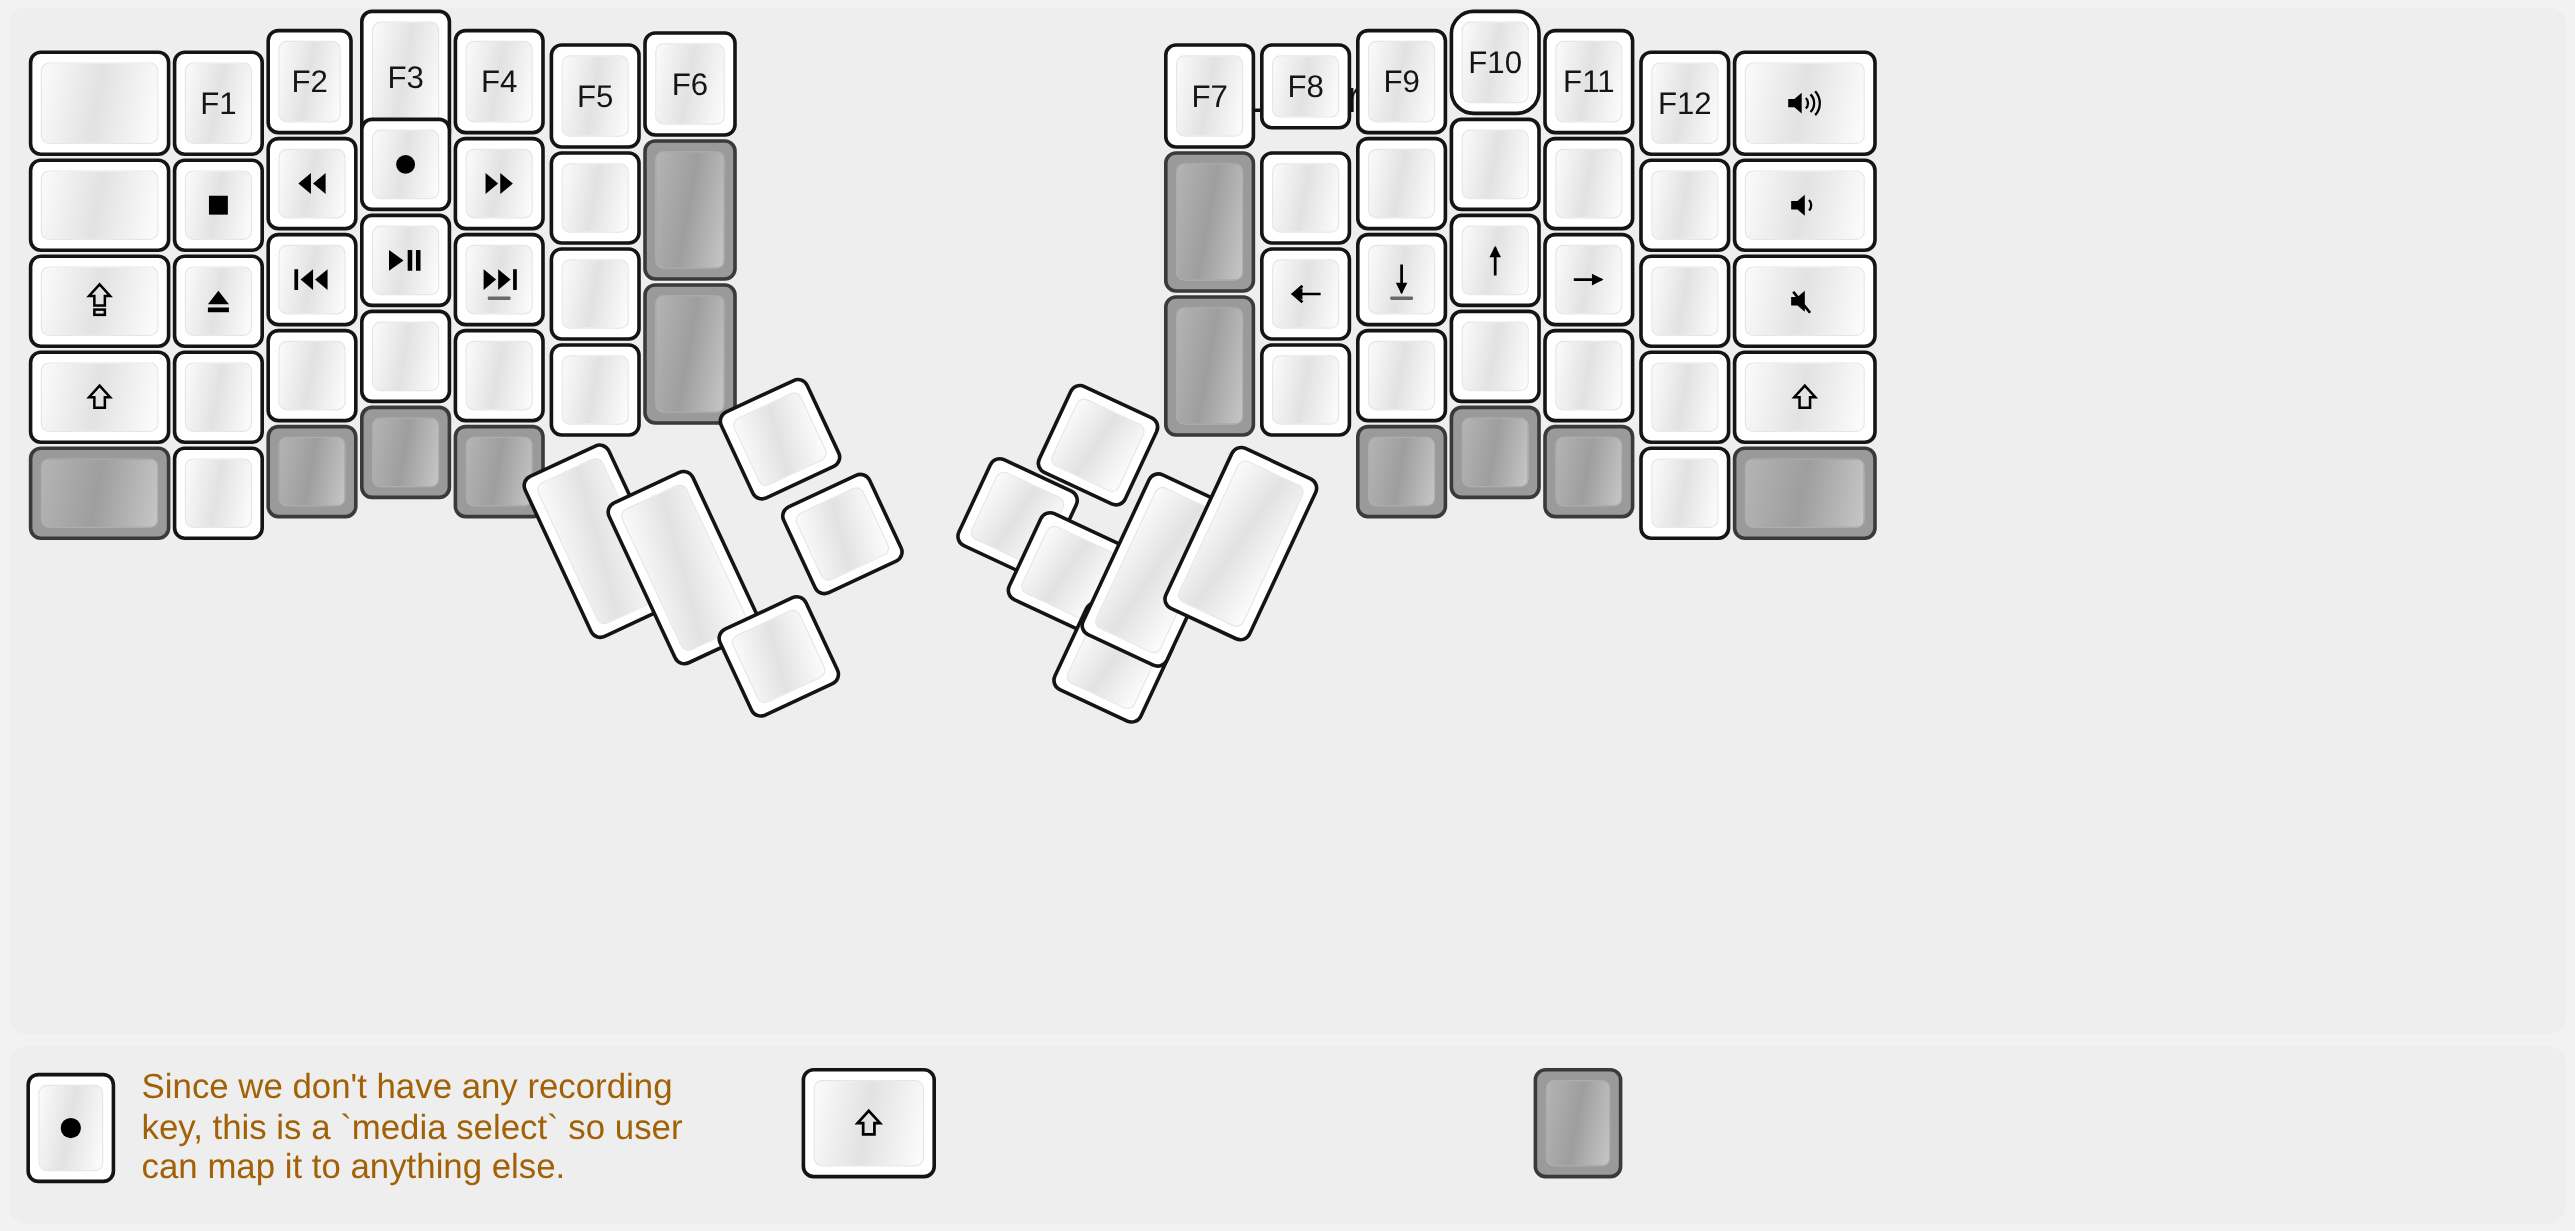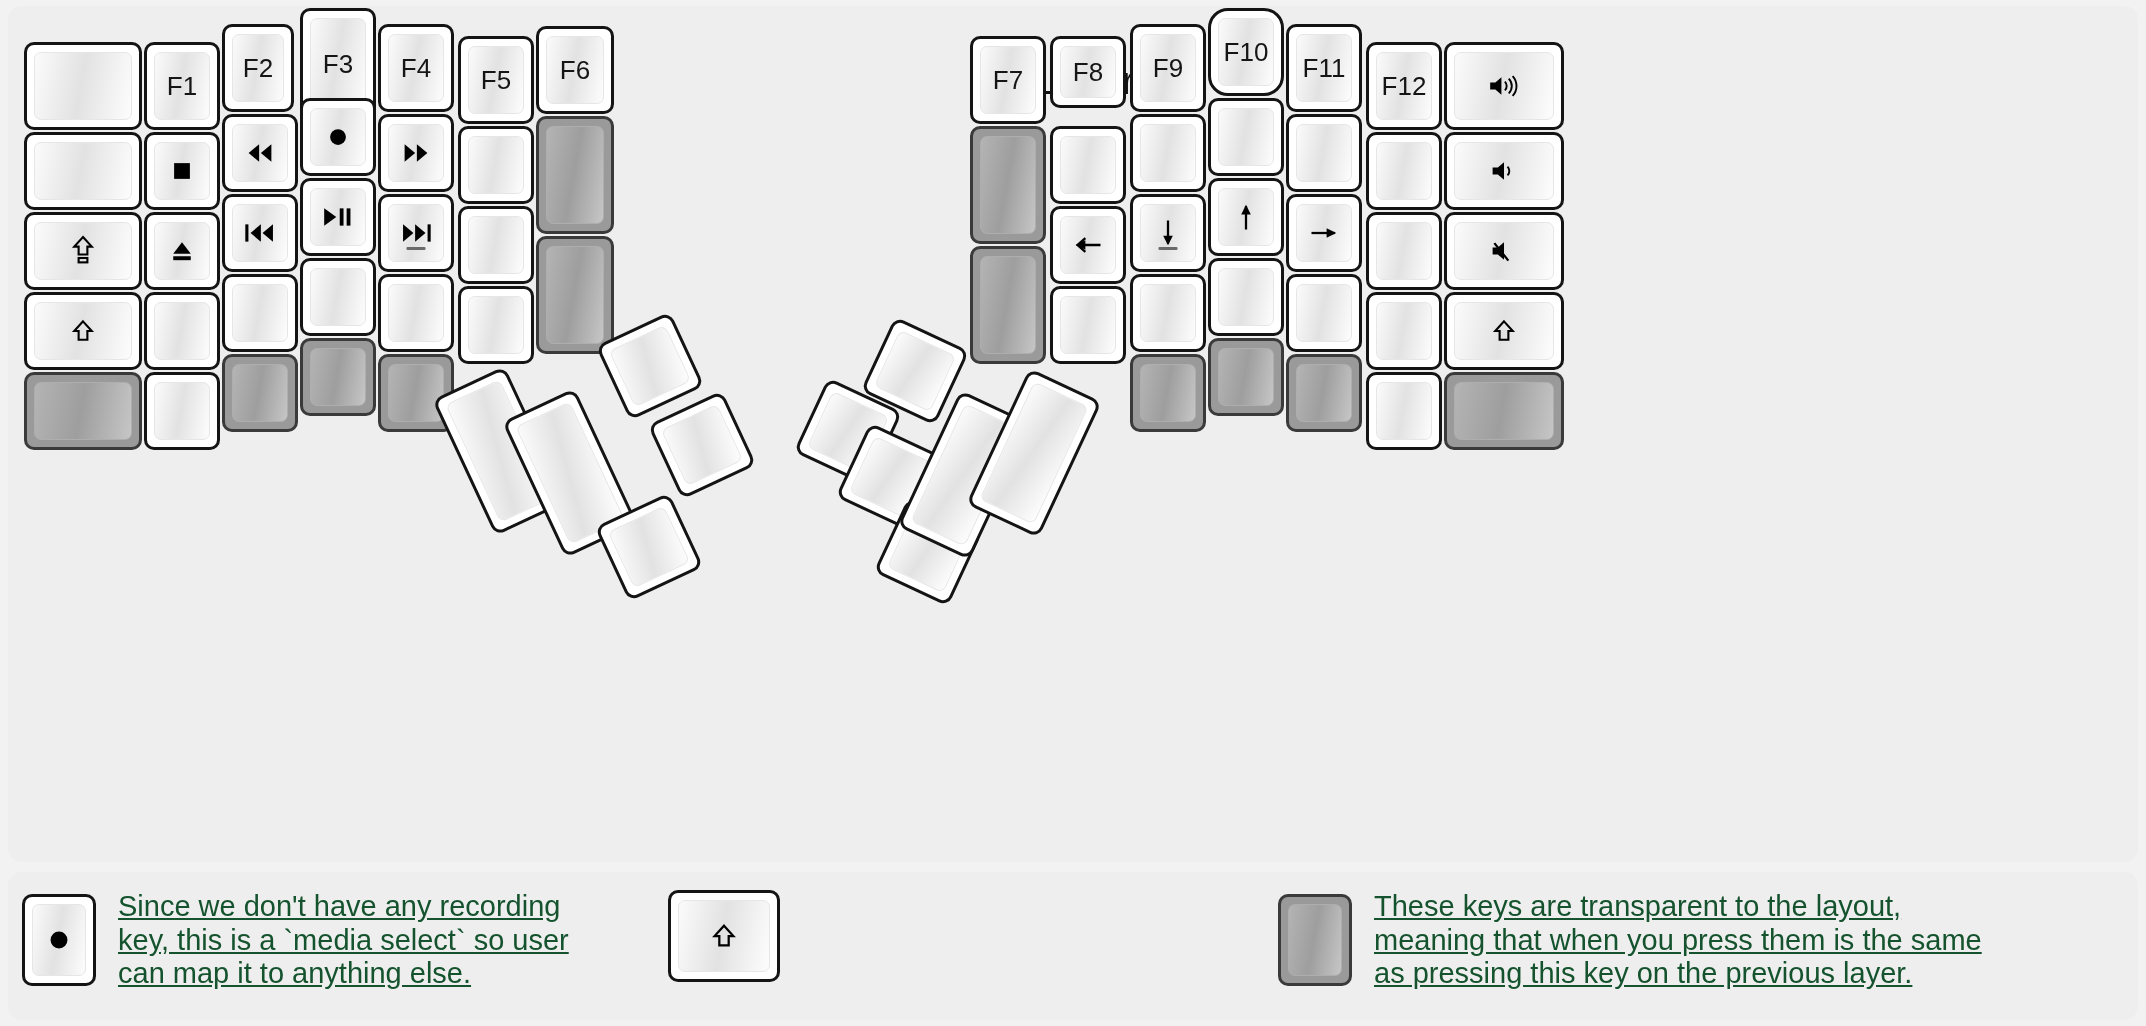--- a/index.html
+++ b/index.html
@@ -116,23 +116,22 @@
   }
   .legend-key.transparent { background: #9a9a9a; border-color: #3a3a3a; }
   .legend-key.transparent .face {
     background: linear-gradient(100deg, #b4b4b4 0%, #9e9e9e 48%, #c6c6c6 100%);
     border: 1px solid #aeaeae;
   }
   .legend-desc {
     margin-left: 22px;
     font-size: 29px;
     line-height: 1.16;
-    color: #14532d;
+    color: #a16207;
     white-space: pre-line;
-    text-decoration: underline;
   }
 </style>
 </head>
 <body>
 
 <div id="root">
 
   <div class="panel">
     <div class="title">fn Layer</div>
     <div id="keys-layer">
@@ -541,20 +540,17 @@
                   <path d="M16 5 L26 16 L21 16 L21 26 L11 26 L11 16 L6 16 Z" fill="none" stroke="#000" stroke-width="2.4" stroke-linejoin="miter"></path>
                 </svg>
               </span>
             </div>
           </div>
         </div>
         <div class="legend-item" style="left: 1270px; top: 18px;">
           <div class="legend-key transparent" style="width: 74px; height: 92px;">
             <div class="face"></div>
           </div>
-          <div class="legend-desc">These keys are transparent to the layout,
-meaning that when you press them is the same
-as pressing this key on the previous layer.</div>
         </div>
       </div>
   </div>
 
 </div>
 
 </body></html>

